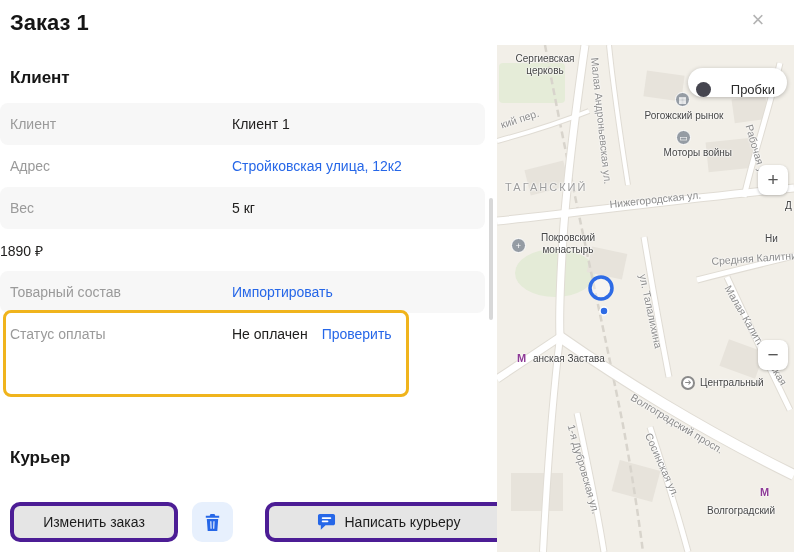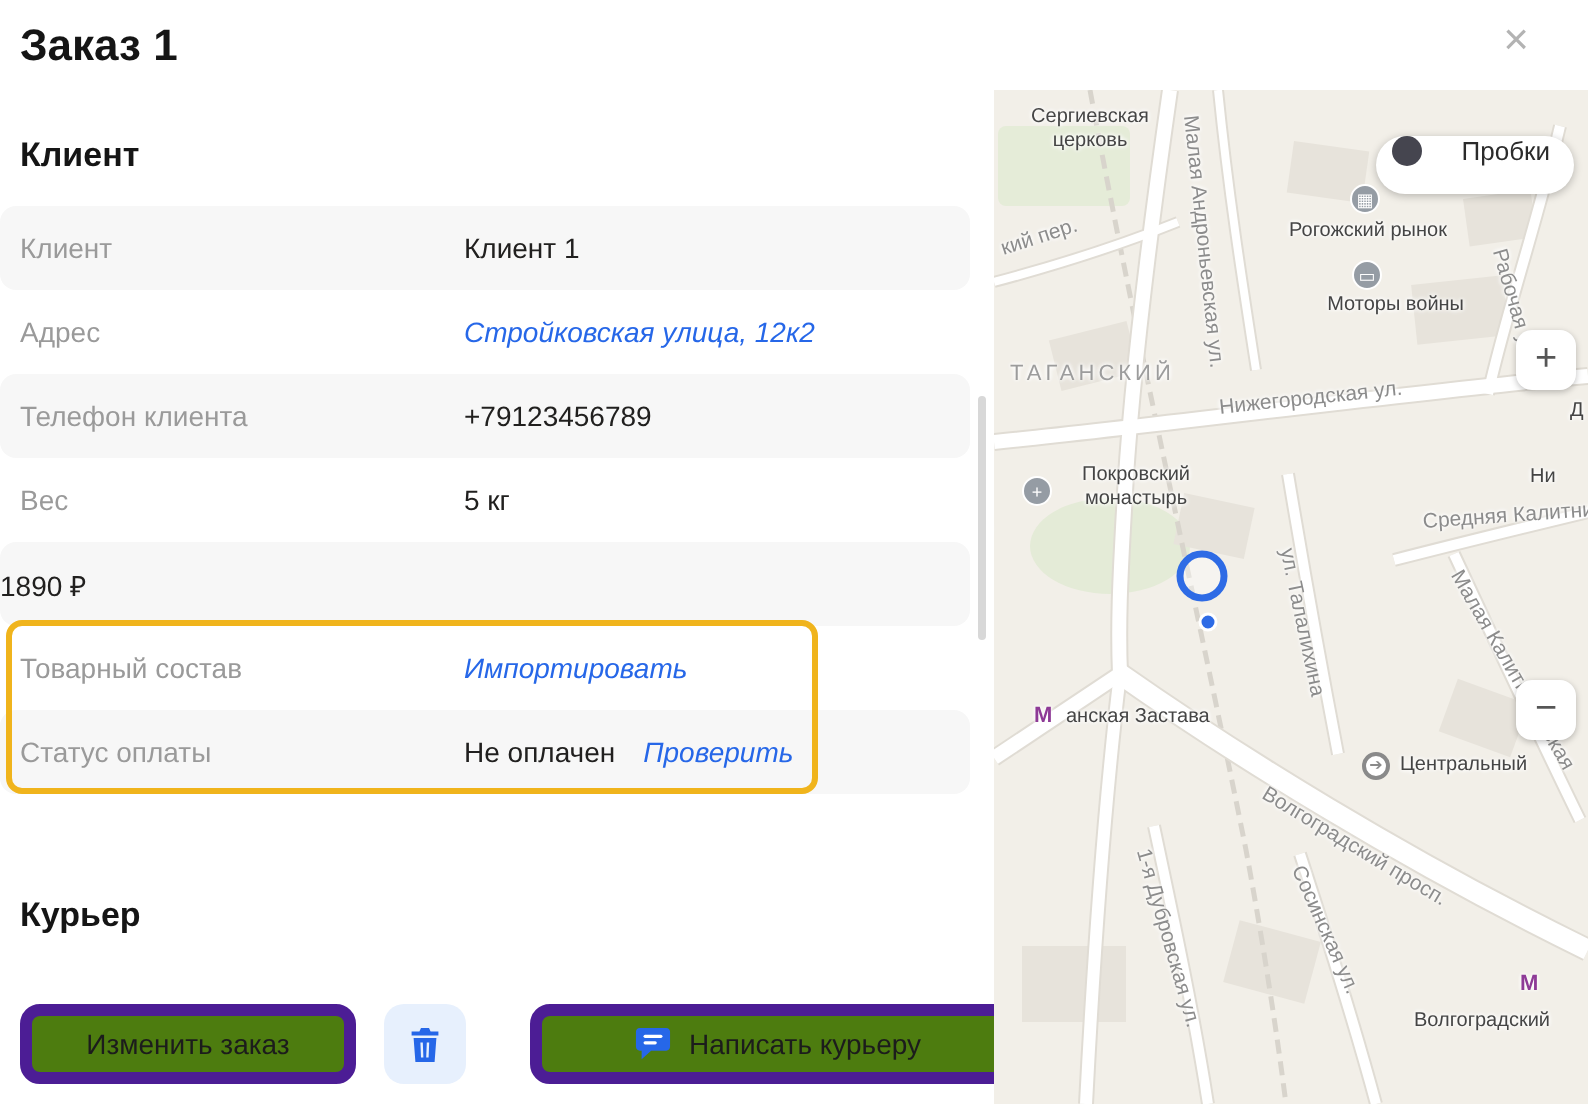--- a/index.html
+++ b/index.html
@@ -15,31 +15,31 @@
     font-size:22px; color:#b3b3b3; cursor:pointer; line-height:28px; text-align:center; padding:0; }
   .sec-heading { position:absolute; left:10px; font-size:17px; font-weight:bold; color:#151515; }
   #heading-client { top:68px; }
   #heading-courier { top:448px; }
 
   .rows { position:absolute; left:0; top:103px; width:485px; }
   .row { height:42px; display:flex; align-items:center; border-radius:8px; }
   .row:nth-child(odd) { background:#f7f7f7; }
   .row-label { width:232px; padding-left:10px; font-size:14px; color:#9a9a9a; flex:none; }
   .row-value { font-size:14px; color:#21201f; }
-  .link { color:#2667e8; cursor:pointer;font-style:italic; }
+  .link { color:#2667e8; cursor:pointer; }
   .row-action { margin-left:14px; }
 
   .highlight-box { position:absolute; left:3px; top:310px; width:406px; height:87px;
     border:3px solid #f0b41c; border-radius:8px; pointer-events:none; }
 
   .scrollbar { position:absolute; left:489px; top:198px; width:4px; height:122px;
     background:#d8d8d8; border-radius:2px; cursor:pointer; }
 
-  .btn { position:absolute; top:502px; height:40px; border:6px solid #4c1d95; border-radius:10px;
-    background:#4d7c0f; font-size:14px; color:#1c1c1c; display:flex; align-items:center; justify-content:center;
+  .btn { position:absolute; top:502px; height:40px; border:4px solid #4c1d95; border-radius:10px;
+    background:#e5e5e5; font-size:14px; color:#1c1c1c; display:flex; align-items:center; justify-content:center;
     cursor:pointer; font-family:inherit; padding:0; }
   #btn-edit { left:10px; width:168px; }
   #btn-delete { left:192px; width:41px; background:#e7f0fd; border:none; }
   #btn-message { left:265px; width:247px; gap:9px; }
 
   
   .map { position:absolute; left:497px; top:45px; width:297px; height:507px;
     background:#f2efe8; overflow:hidden; cursor:grab; }
   .roads { position:absolute; left:0; top:0; }
   .ml { position:absolute; font-size:10px; color:#454545; white-space:nowrap;
@@ -49,21 +49,21 @@
   .district { color:#9c9c9c; letter-spacing:2px; font-size:11px; }
   .poi { position:absolute; width:15px; height:15px; border-radius:50%; background:#959ca4;
     color:#fff; font-size:9px; line-height:15px; text-align:center; border:1.5px solid #fff; }
   .metro-m { position:absolute; font-size:11px; font-weight:bold; color:#8e3a96;
     text-shadow:0 0 2px #fff,0 0 2px #fff; }
   .mcd { position:absolute; width:14px; height:14px; border-radius:50%; background:#fff;
     border:2px solid #8a8a8a; color:#8a8a8a; font-size:8px; line-height:10px; text-align:center; }
   .pin-svg { position:absolute; left:84px; top:223px; }
 
   .traffic-pill { position:absolute; top:23px; right:7px; height:29px; border:none; border-radius:15px;
-    background:#fff; box-shadow:0 1px 4px rgba(0,0,0,.25); display:flex; align-items:flex-start; gap:20px;
+    background:#fff; box-shadow:0 1px 4px rgba(0,0,0,.25); display:flex; align-items:flex-end; gap:20px;
     padding:0 12px 0 8px; font-size:13px; color:#2b2b2b; cursor:pointer; font-family:inherit; }
   .traffic-dot { width:15px; height:15px; border-radius:50%; background:#45454f; }
   .zoom { position:absolute; right:6px; width:30px; height:30px; background:#fff; border:none; border-radius:8px;
     box-shadow:0 1px 3px rgba(0,0,0,.25); font-size:19px; color:#565656; cursor:pointer;
     display:flex; align-items:center; justify-content:center; font-family:inherit; }
   #zoom-in { top:120px; }
   #zoom-out { top:295px; }
 </style>
 </head>
 <body>
@@ -74,24 +74,20 @@
 <div class="sec-heading" id="heading-client">Клиент</div>
 
 <div class="rows">
   <div class="row">
     <div class="row-label">Клиент</div>
     <div class="row-value">Клиент 1</div>
   </div>
   <div class="row">
     <div class="row-label">Адрес</div>
     <div class="row-value link">Стройковская улица, 12к2</div>
-  </div>
-  <div class="row">
-    <div class="row-label">Телефон клиента</div>
-    <div class="row-value">+79123456789</div>
   </div>
   <div class="row">
     <div class="row-label">Вес</div>
     <div class="row-value">5 кг</div>
   </div>
   <div class="row">
     <div class="row-value">1890 ₽</div>
   </div>
   <div class="row">
     <div class="row-label">Товарный состав</div>

